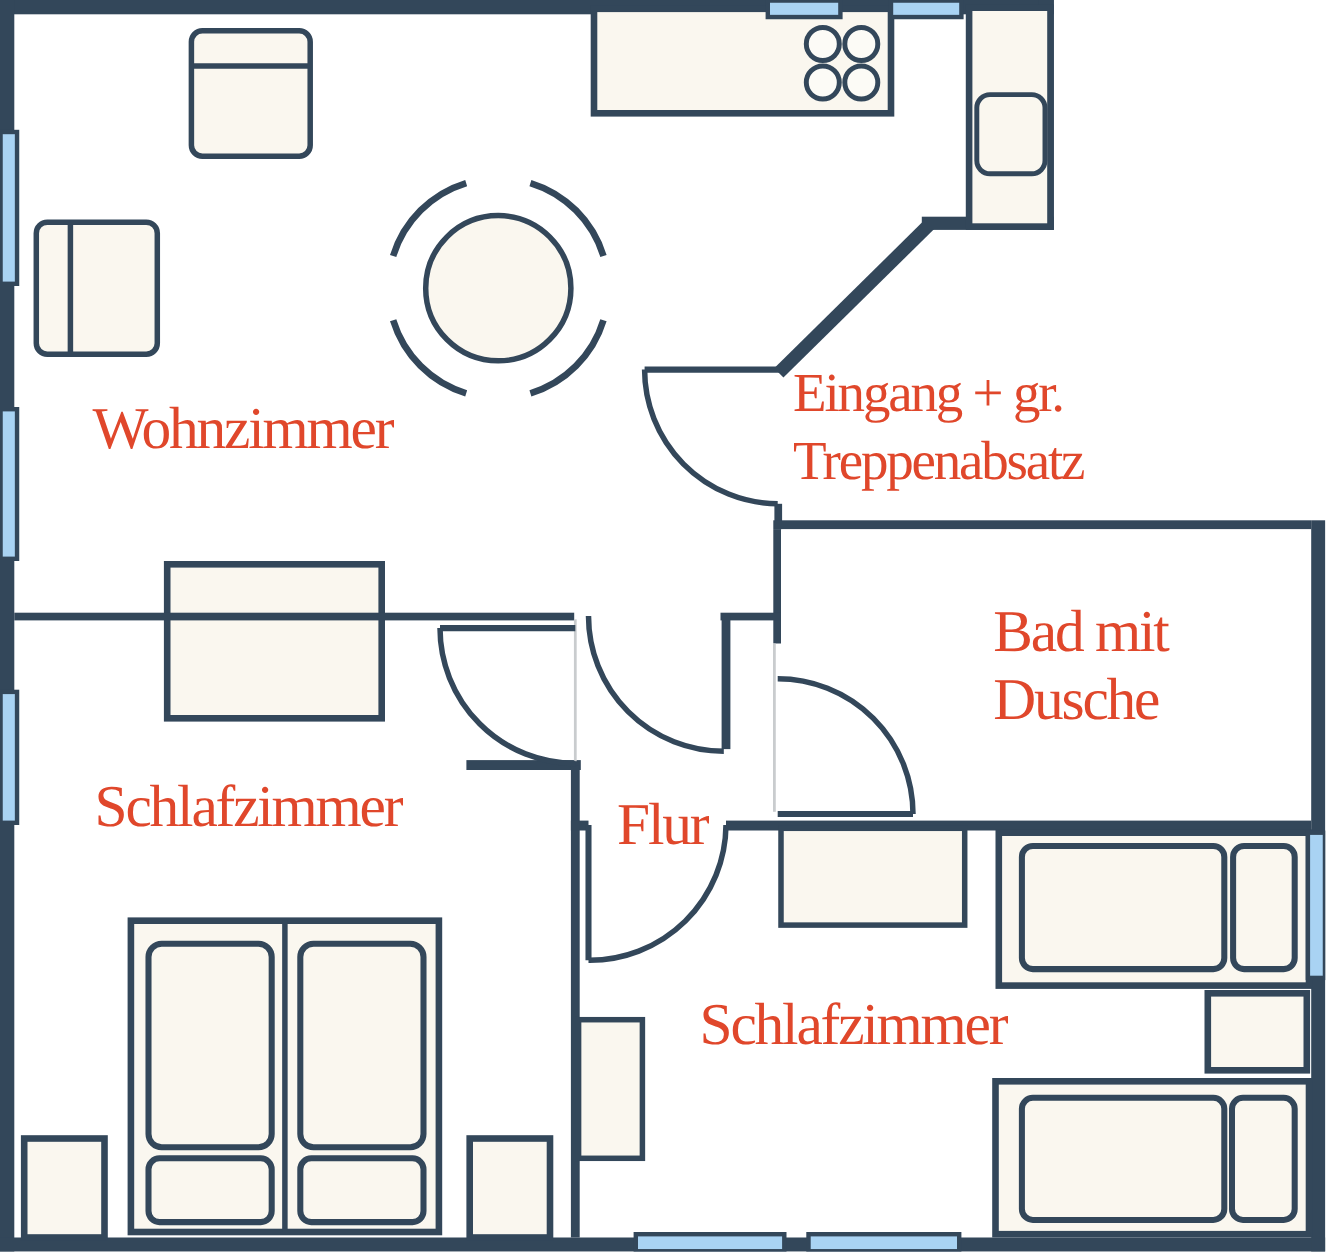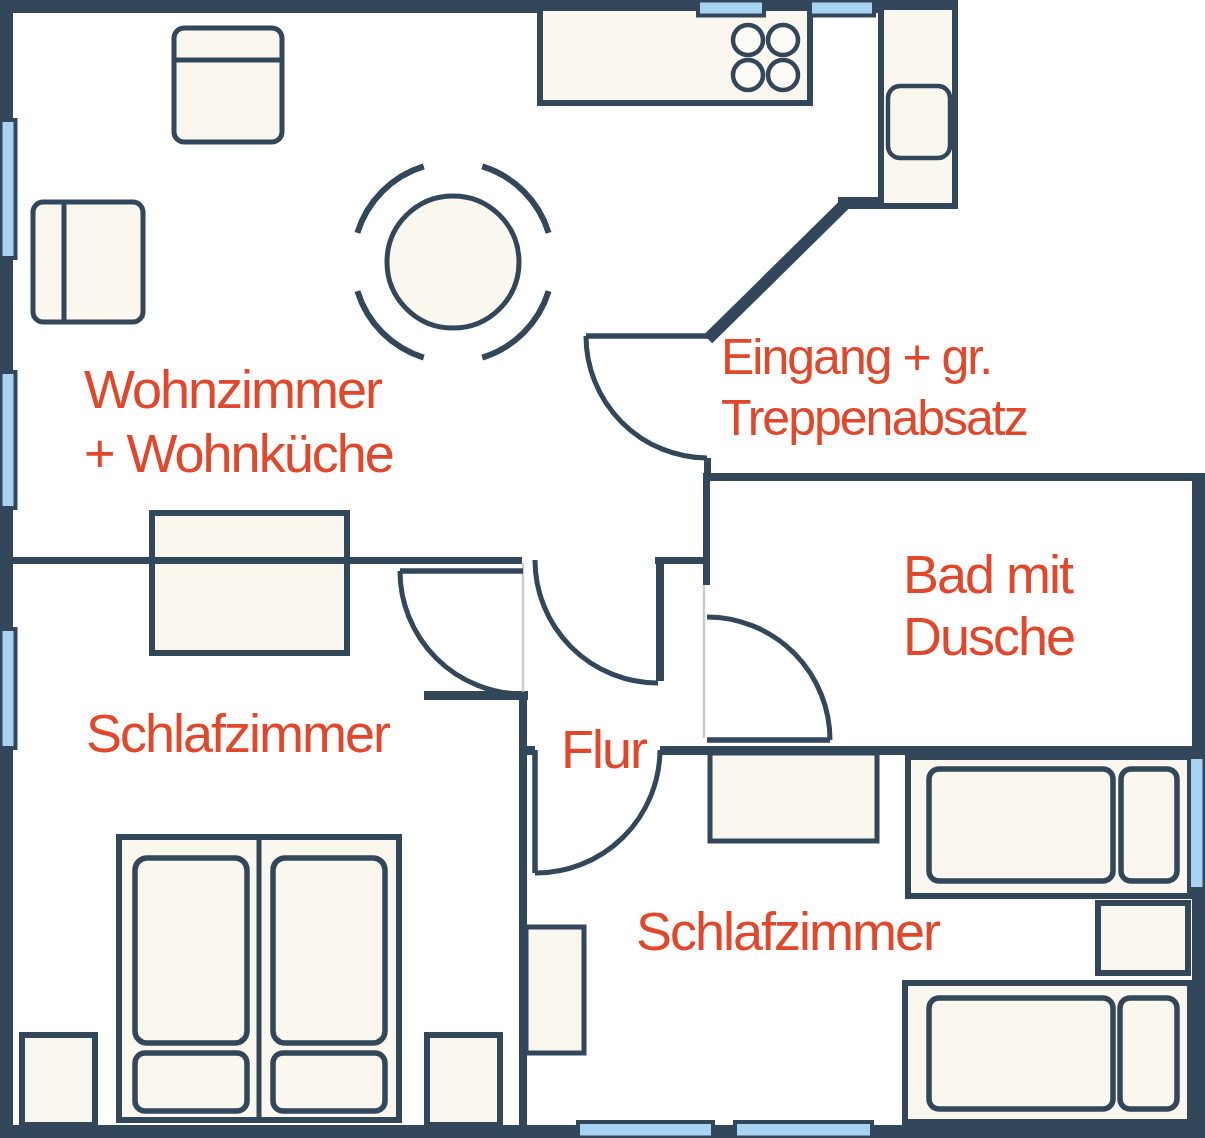--- a/index.html
+++ b/index.html
@@ -1,18 +1,18 @@
 <!DOCTYPE html>
 <html style="--wall: #33475A; --furniture-fill: #FAF7EF; --burner-fill: #FCFBF6; --window: #A9D3F3; --label: #E0472B; --threshold: #C9CCCE; --background: #FFFFFF;"><head>
 <meta charset="utf-8">
 <style>
   html,body { margin:0; padding:0; background:#ffffff; }
   .plan {
     position:relative; width:1205px; height:1138px; background:#ffffff;
-    overflow:hidden; font-family:Liberation Sans, sans-serif;
+    overflow:hidden; font-family:Liberation Serif, serif;
   }
   .plan svg { position:absolute; left:0; top:0; }
   .wall      { fill:var(--wall); stroke:none; }
   .wall-line { stroke:var(--wall); fill:none; stroke-linecap:butt; }
   .door-leaf { stroke:var(--wall); stroke-width:5.5; fill:none; }
   .door-arc  { stroke:var(--wall); stroke-width:5;   fill:none; }
   .threshold { stroke:var(--threshold); stroke-width:2.5; fill:none; }
   .furn      { fill:var(--furniture-fill); stroke:var(--wall); }
   .furn-line { stroke:var(--wall); fill:none; }
   .burner    { fill:var(--burner-fill); stroke:var(--wall); stroke-width:4.5; }
@@ -127,21 +127,20 @@
       <rect class="window-rect" x="0.5" y="372" width="15" height="136"></rect>
       <rect class="window-rect" x="0.5" y="629" width="15" height="119"></rect>
       <rect class="window-rect" x="578" y="1122" width="135" height="15.5"></rect>
       <rect class="window-rect" x="735" y="1122" width="137" height="15.5"></rect>
       <rect class="window-rect" x="1189" y="757" width="15.5" height="132"></rect>
     </g>
   </svg>
 
   <div class="room-label" style="left:84px; top:357px;">
     <div>Wohnzimmer</div>
-    <div>+ Wohnküche</div>
   </div>
 
   <div class="room-label" style="left:903px; top:543px; line-height:62px;">
     <div>Bad mit</div>
     <div>Dusche</div>
   </div>
 
   <div class="room-label small" style="left:721px; top:327px;">
     <div>Eingang + gr.</div>
     <div>Treppenabsatz</div>

